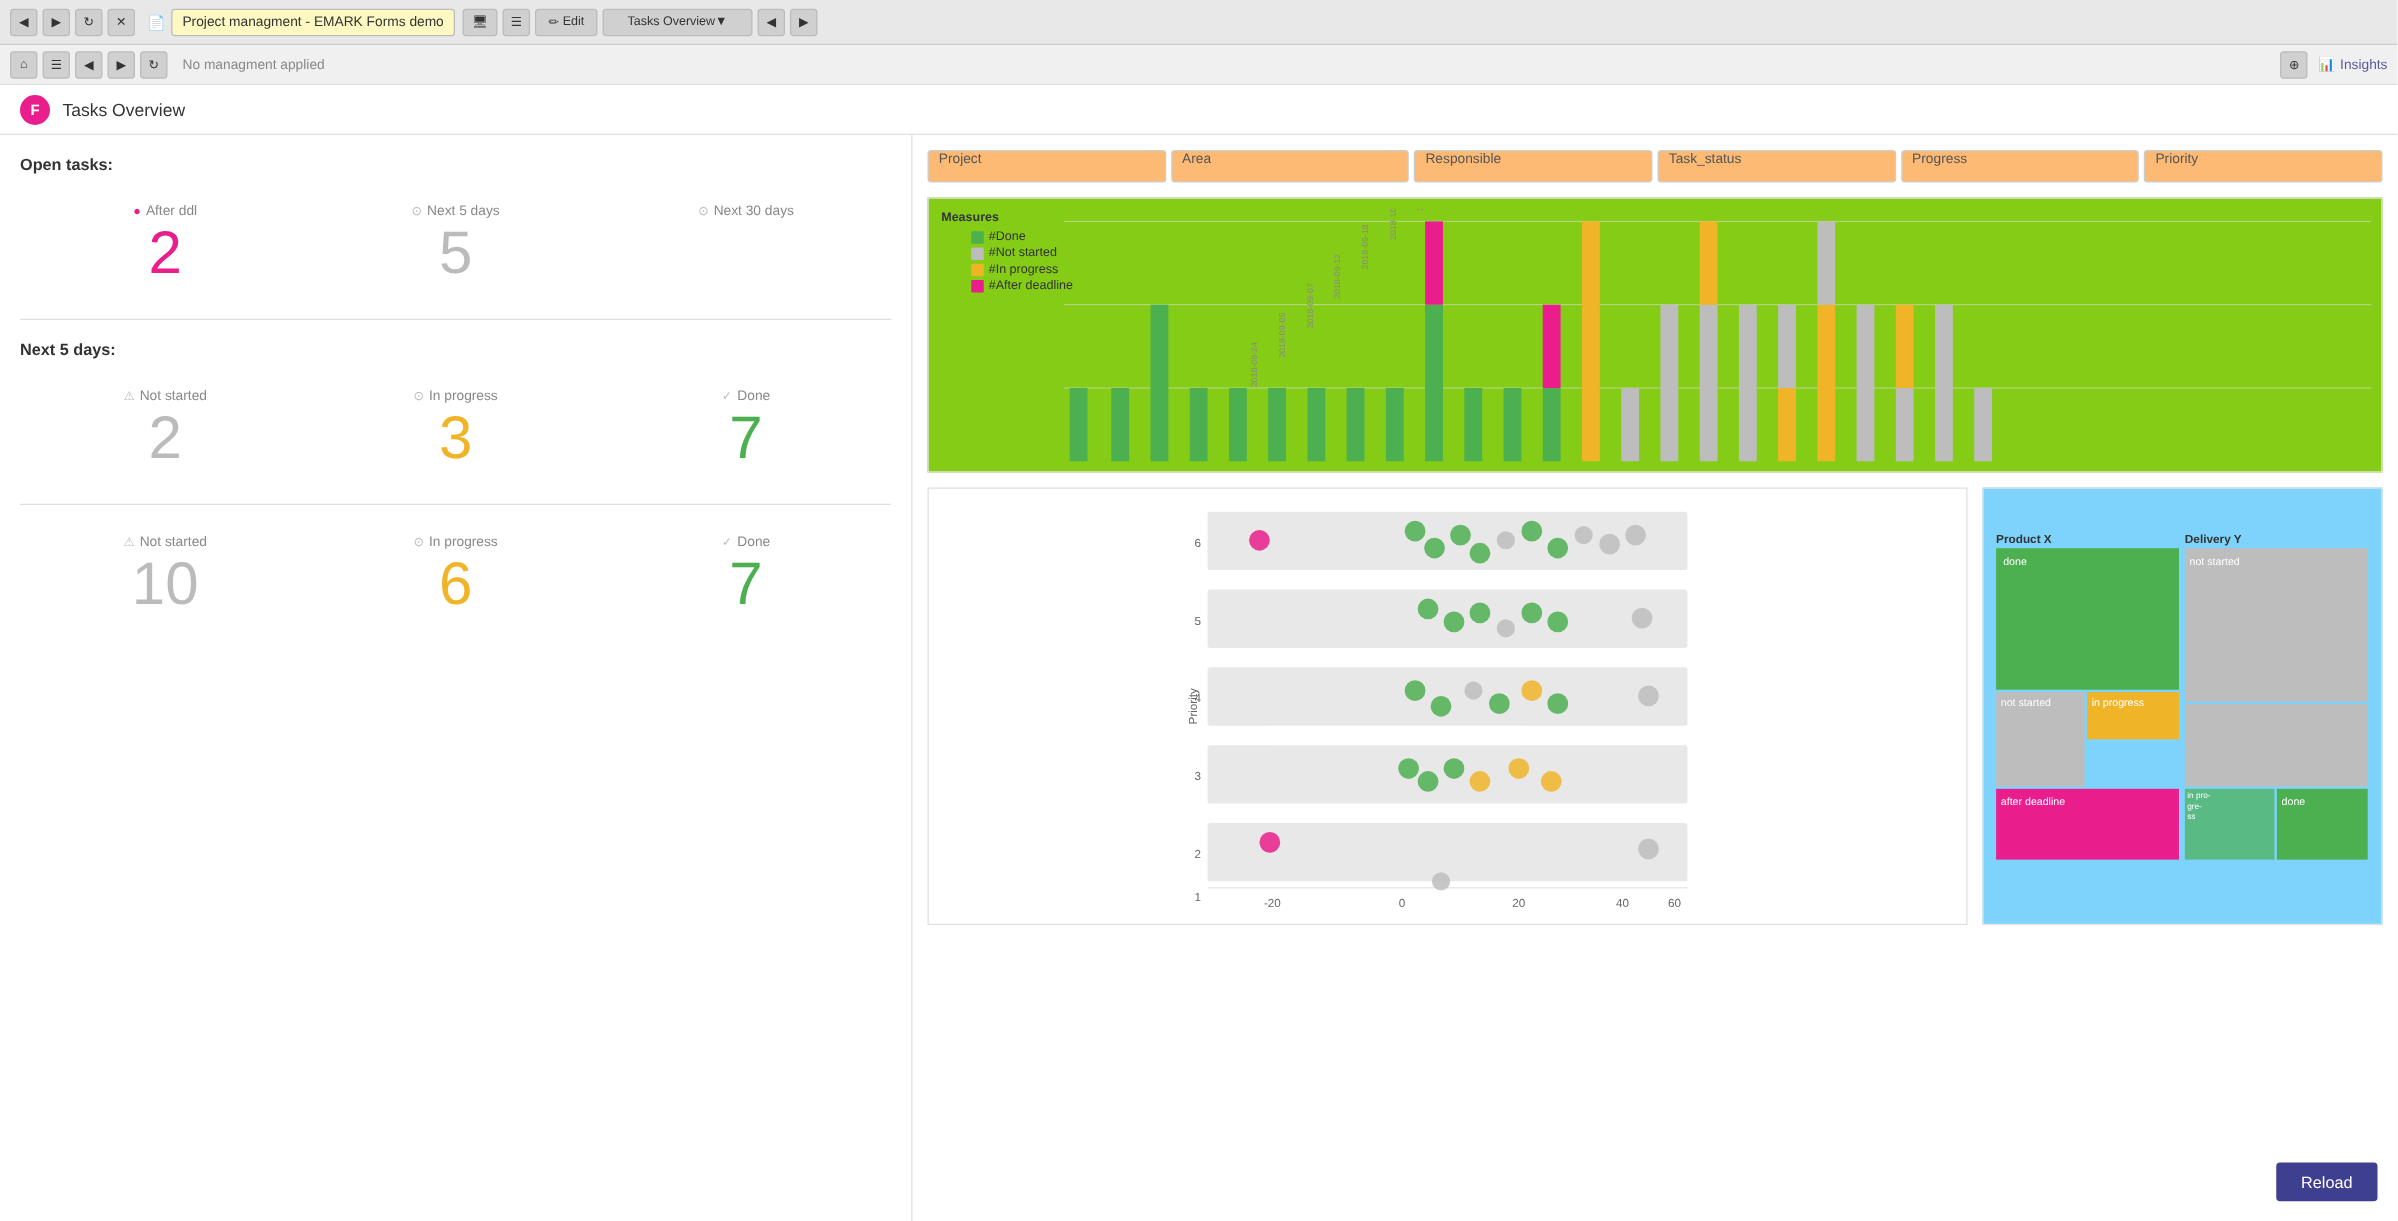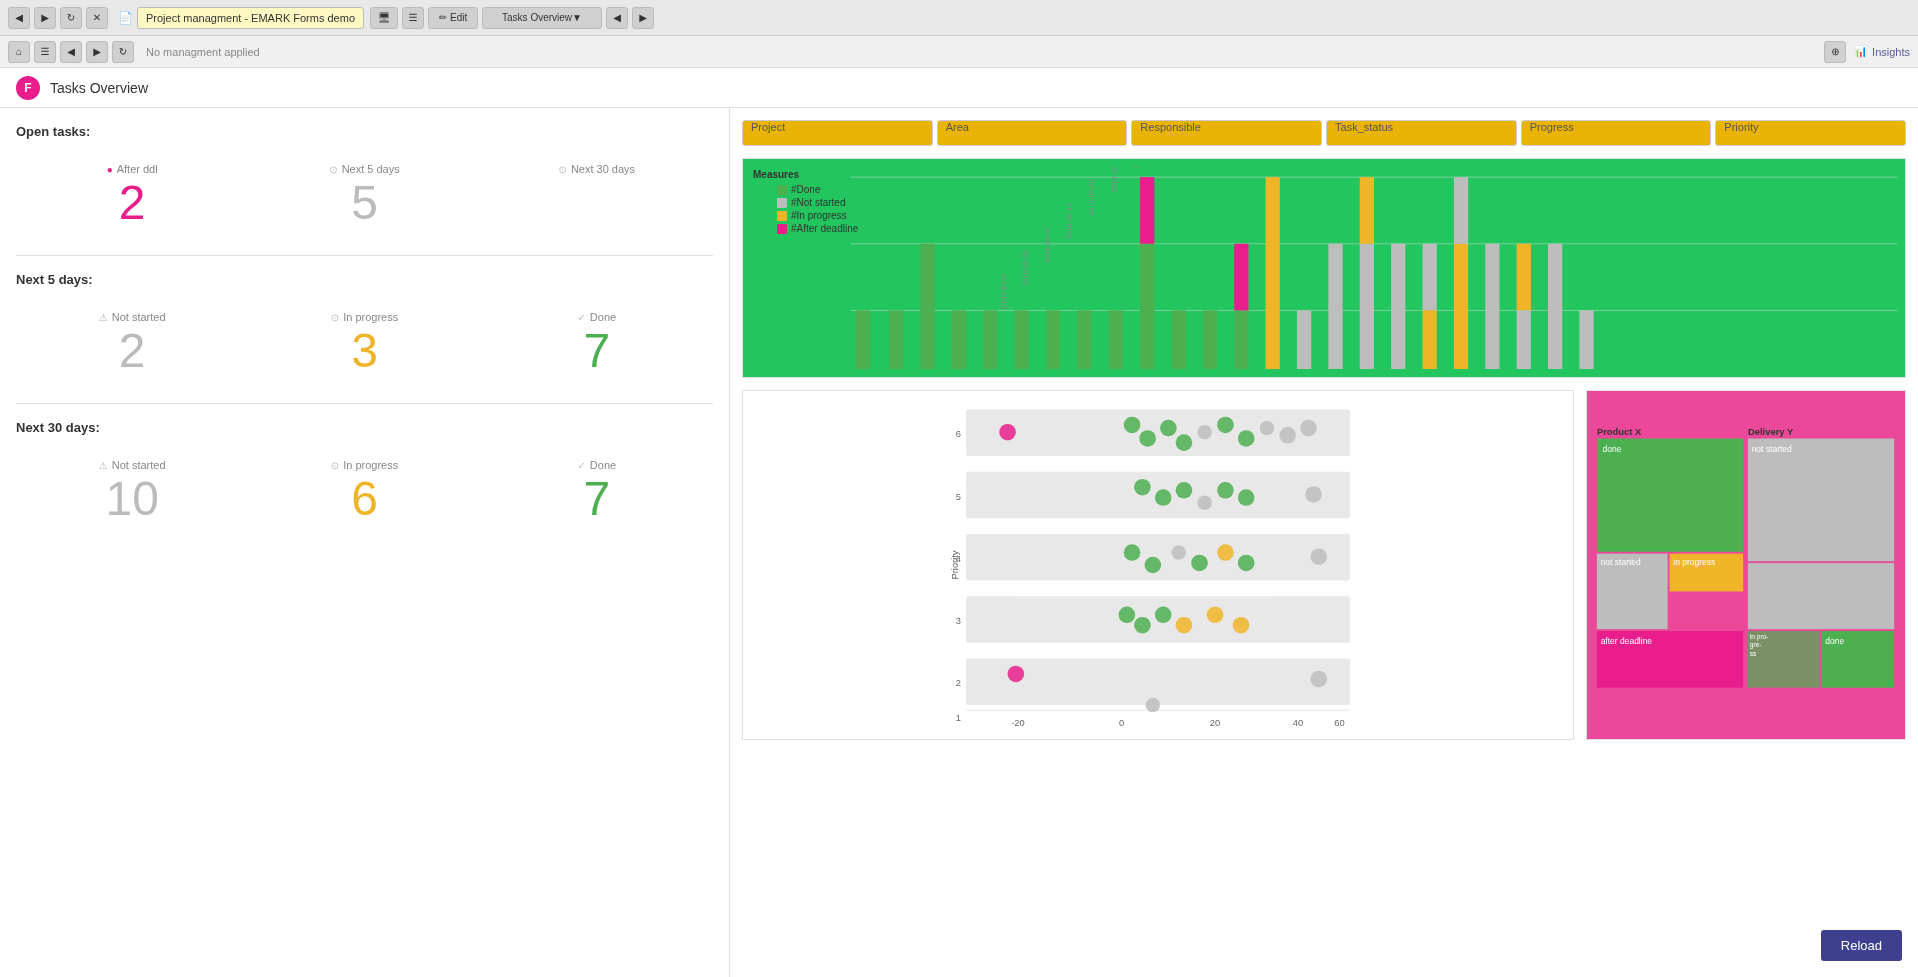--- a/index.html
+++ b/index.html
@@ -147,27 +147,27 @@
       margin-bottom: 12px;
     }
     .filter-field {
       flex: 1;
       height: 26px;
       border: 1px solid #ccc;
       border-radius: 3px;
       padding: 0 8px;
       font-size: 11px;
       color: #555;
-      background: #eab308;
+      background: #fdba74;
       cursor: pointer;
     }
 
     
     .chart-area {
-      background: #22c55e;
+      background: #84cc16;
       border: 1px solid #e0e0e0;
       margin-bottom: 12px;
       padding: 8px;
       height: 220px;
       position: relative;
     }
 
     .chart-legend {
       position: absolute;
       left: 10px;
@@ -189,21 +189,21 @@
       flex: 1;
       border: 1px solid #e0e0e0;
       position: relative;
       background: white;
       padding: 8px;
     }
 
     .treemap-chart {
       width: 320px;
       border: 1px solid #e0e0e0;
-      background: #ec4899;
+      background: #7dd3fc;
       padding: 8px;
     }
 
     .scatter-svg, .bar-svg, .treemap-svg {
       width: 100%;
       height: 100%;
     }
 
     
     .reload-btn {
@@ -322,21 +322,20 @@
         <div class="stat-label">
           <span class="icon" style="color:#bbb;">✓</span>
           <span>Done</span>
         </div>
         <div class="stat-value green">7</div>
       </div>
     </div>
 
     <hr class="divider">
 
-    <div class="section-title">Next 30 days:</div>
     <div class="stats-row">
       <div class="stat-item">
         <div class="stat-label">
           <span class="icon" style="color:#bbb;">⚠</span>
           <span>Not started</span>
         </div>
         <div class="stat-value gray">10</div>
       </div>
       <div class="stat-item">
         <div class="stat-label">

